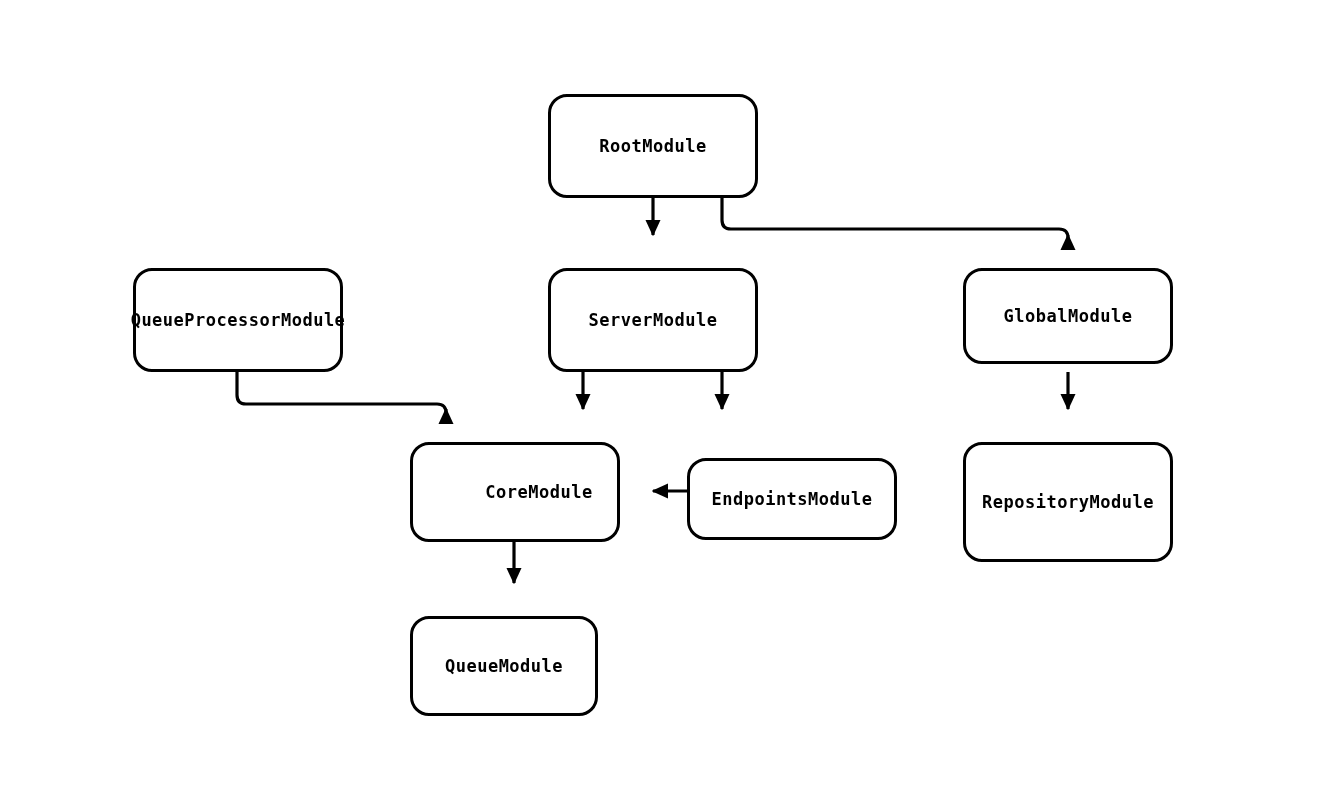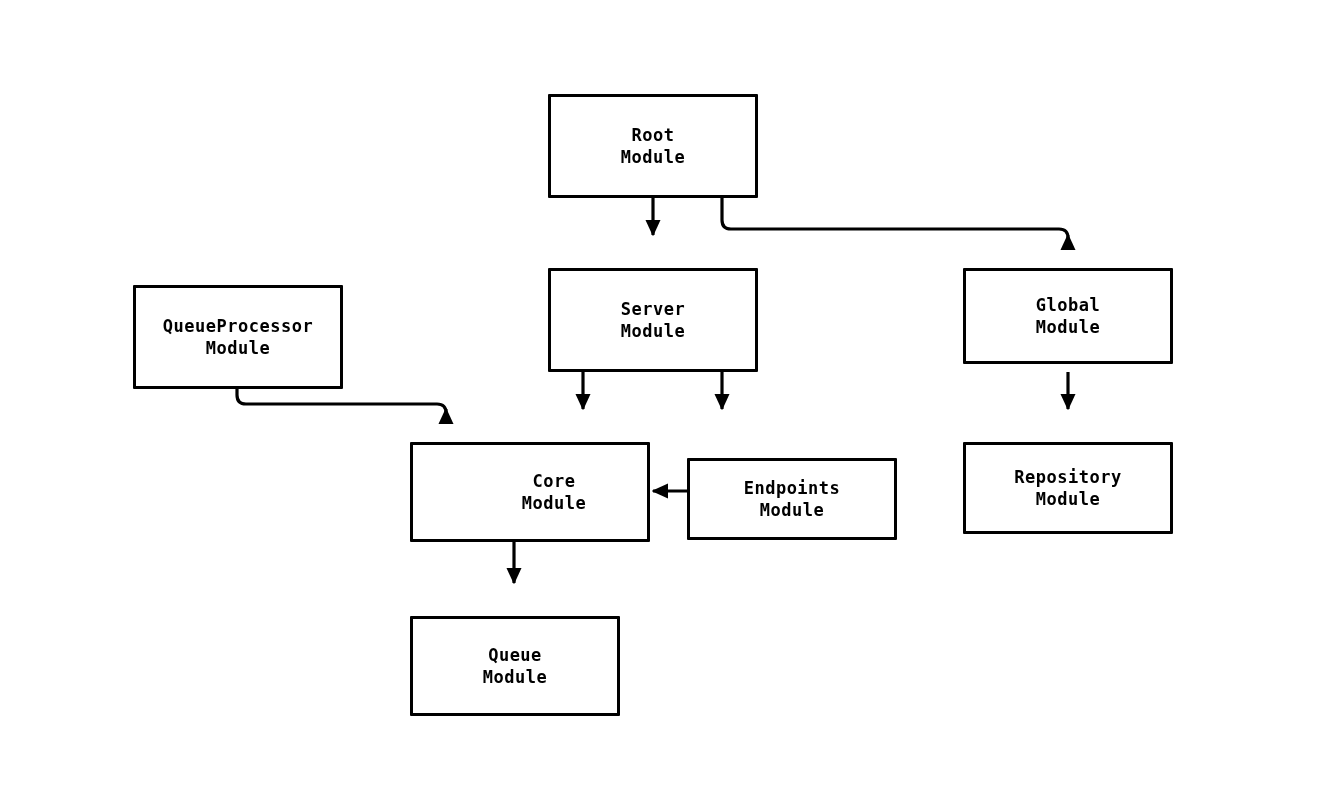--- a/index.html
+++ b/index.html
@@ -25,23 +25,23 @@
     left: 0;
     top: 0;
     width: 1337px;
     height: 809px;
   }
   .node {
     position: absolute;
     box-sizing: border-box;
     background: #ffffff;
     border: 3px solid #000000;
-    border-radius: 1px;
+    border-radius: 19px;
     display: flex;
-    flex-direction: column;
+    flex-direction: row;
     align-items: center;
     justify-content: center;
     z-index: 2;
   }
   .node-line {
     font-family: "DejaVu Sans Mono", "Liberation Mono", monospace;
     font-size: 17px;
     font-weight: 700;
     line-height: 22px;
     color: #000000;
@@ -77,48 +77,48 @@
     <path d="M 1068 372 L 1068 409" fill="none" stroke="#000000" stroke-width="3.2" marker-end="url(#arrowhead)"></path>
 
     <path d="M 514 542 L 514 583" fill="none" stroke="#000000" stroke-width="3.2" marker-end="url(#arrowhead)"></path>
   </svg>
 
   <div class="node" style="left: 548px; top: 94px; width: 210px; height: 104px;">
     <span class="node-line">Root</span>
     <span class="node-line">Module</span>
   </div>
 
-  <div class="node" style="left: 133px; top: 268px; width: 210px; height: 104px; margin-top: 17px;">
+  <div class="node" style="left: 133px; top: 268px; width: 210px; height: 104px;">
     <span class="node-line">QueueProcessor</span>
     <span class="node-line">Module</span>
   </div>
 
   <div class="node" style="left: 548px; top: 268px; width: 210px; height: 104px; align-items: center;">
     <span class="node-line">Server</span>
     <span class="node-line">Module</span>
   </div>
 
   <div class="node" style="left: 963px; top: 268px; width: 210px; height: 96px;">
     <span class="node-line">Global</span>
     <span class="node-line">Module</span>
   </div>
 
-  <div class="node" style="left: 410px; top: 442px; width: 240px; height: 100px; padding-left: 48px;">
+  <div class="node" style="left: 410px; top: 442px; width: 210px; height: 100px; padding-left: 48px;">
     <span class="node-line">Core</span>
     <span class="node-line">Module</span>
   </div>
 
   <div class="node" style="left: 687px; top: 458px; width: 210px; height: 82px;">
     <span class="node-line">Endpoints</span>
     <span class="node-line">Module</span>
   </div>
 
-  <div class="node" style="left: 963px; top: 442px; width: 210px; height: 92px;">
+  <div class="node" style="left: 963px; top: 442px; width: 210px; height: 120px;">
     <span class="node-line">Repository</span>
     <span class="node-line">Module</span>
   </div>
 
-  <div class="node" style="left: 410px; top: 616px; width: 210px; height: 100px;">
+  <div class="node" style="left: 410px; top: 616px; width: 188px; height: 100px;">
     <span class="node-line">Queue</span>
     <span class="node-line">Module</span>
   </div>
 
 </div>
 
 </body></html>

